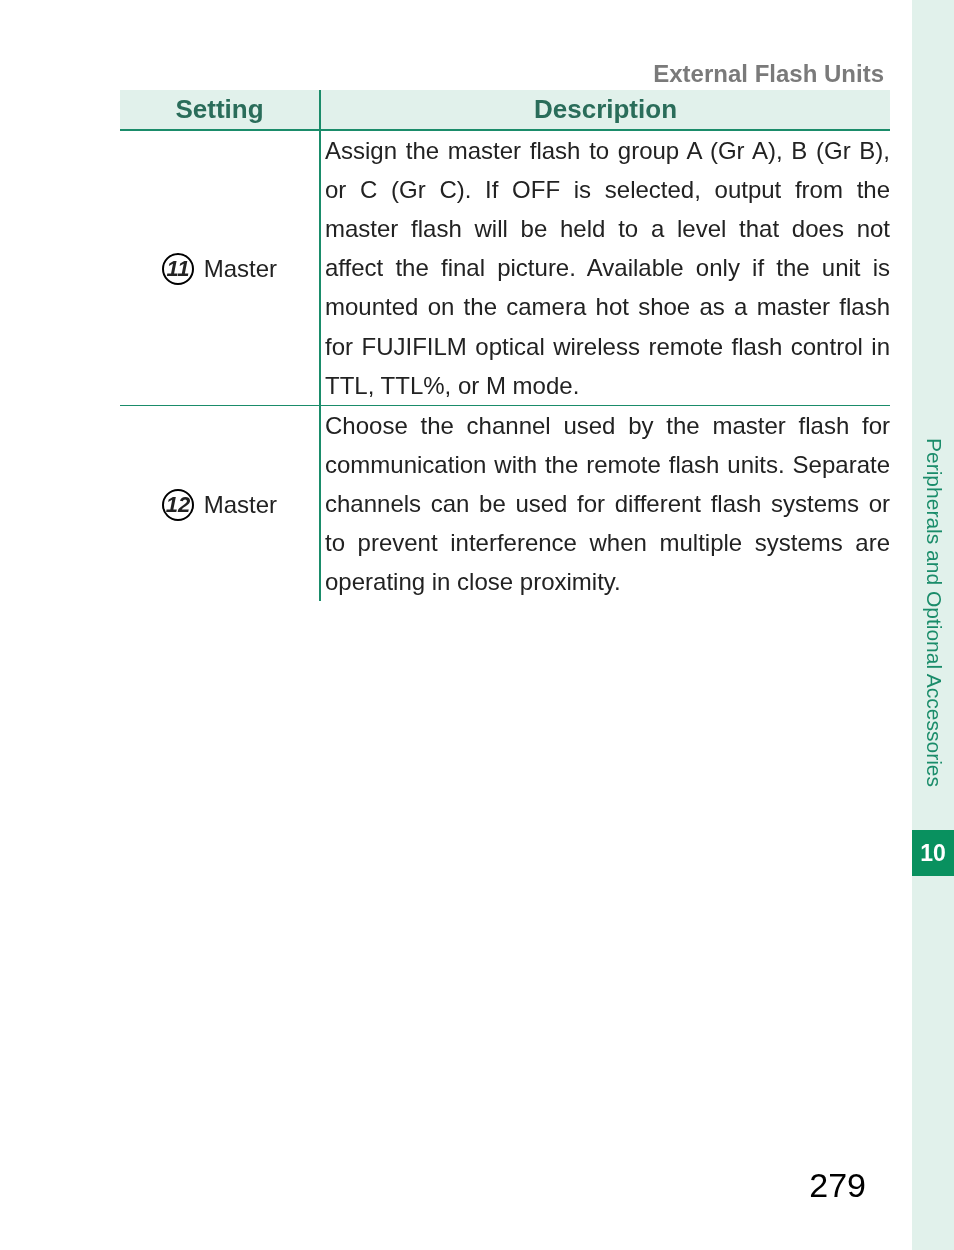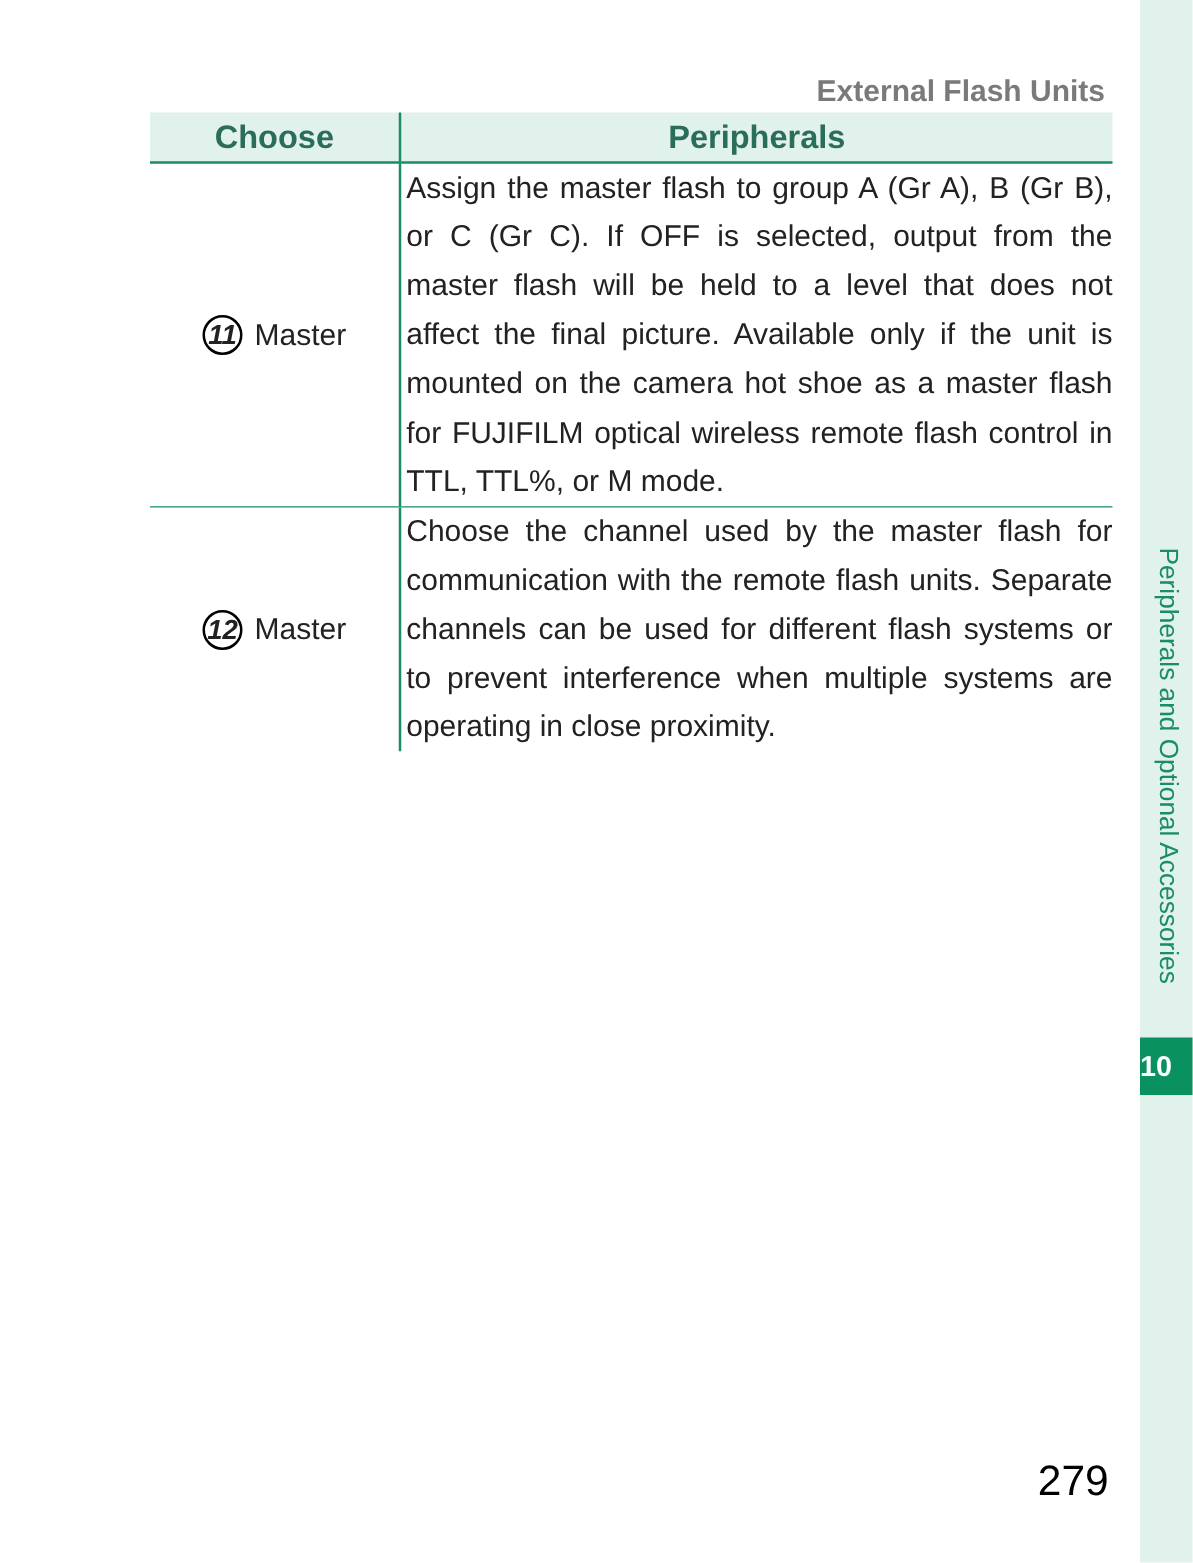--- a/index.html
+++ b/index.html
@@ -91,45 +91,45 @@
     }
     .side-num {
       position: absolute;
       bottom: -6px;
       right: 0;
       width: 42px;
       height: 46px;
       background: #09915f;
       color: #fff;
       font-weight: 700;
-      text-align: left;
+      text-align: center;
       line-height: 46px;
       font-size: 23px;
     }
     .page-number {
       position: absolute;
       bottom: 45px;
-      right: 67px;
+      right: 88px;
       font-size: 34px;
       color: #000;
     }
   </style>
 </head>
 <body>
 
 <div class="page-bg"></div>
 
 <div class="section-title">External Flash Units</div>
 
 <div class="table-wrap">
   <table>
     <thead>
       <tr>
-        <th style="width:200px">Choose</th>
-        <th>Peripherals</th>
+        <th style="width:200px">Setting</th>
+        <th>Description</th>
       </tr>
     </thead>
     <tbody id="tbody">
         <tr>
           <td class="setting"><span class="num-circle">11</span> <span class="setting-label">Master</span></td>
           <td class="desc">Assign the master flash to group A (<b>Gr A</b>), B (<b>Gr B</b>), or C (<b>Gr C</b>). If <b>OFF</b> is selected, output from the master flash will be held to a level that does not affect the final picture. Available only if the unit is mounted on the camera hot shoe as a master flash for FUJIFILM optical wireless remote flash control in <b>TTL</b>, <b>TTL%</b>, or <b>M</b> mode.</td>
         </tr>
         <tr>
           <td class="setting"><span class="num-circle">12</span> <span class="setting-label">Master</span></td>
           <td class="desc">Choose the channel used by the master flash for communication with the remote flash units. Separate channels can be used for different flash systems or to prevent interference when multiple systems are operating in close proximity.</td>

